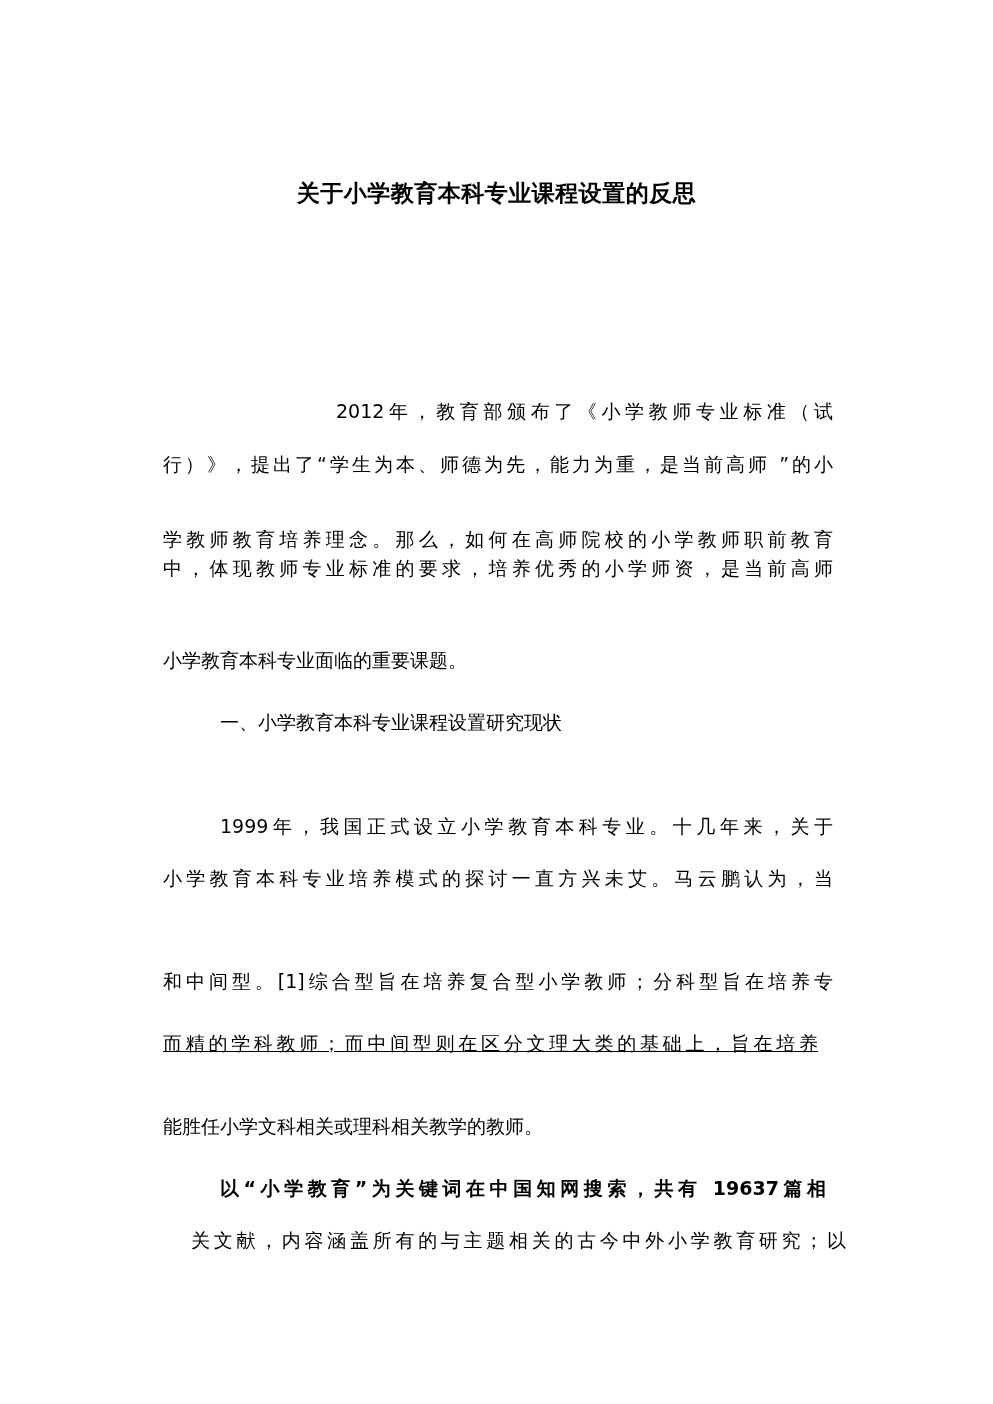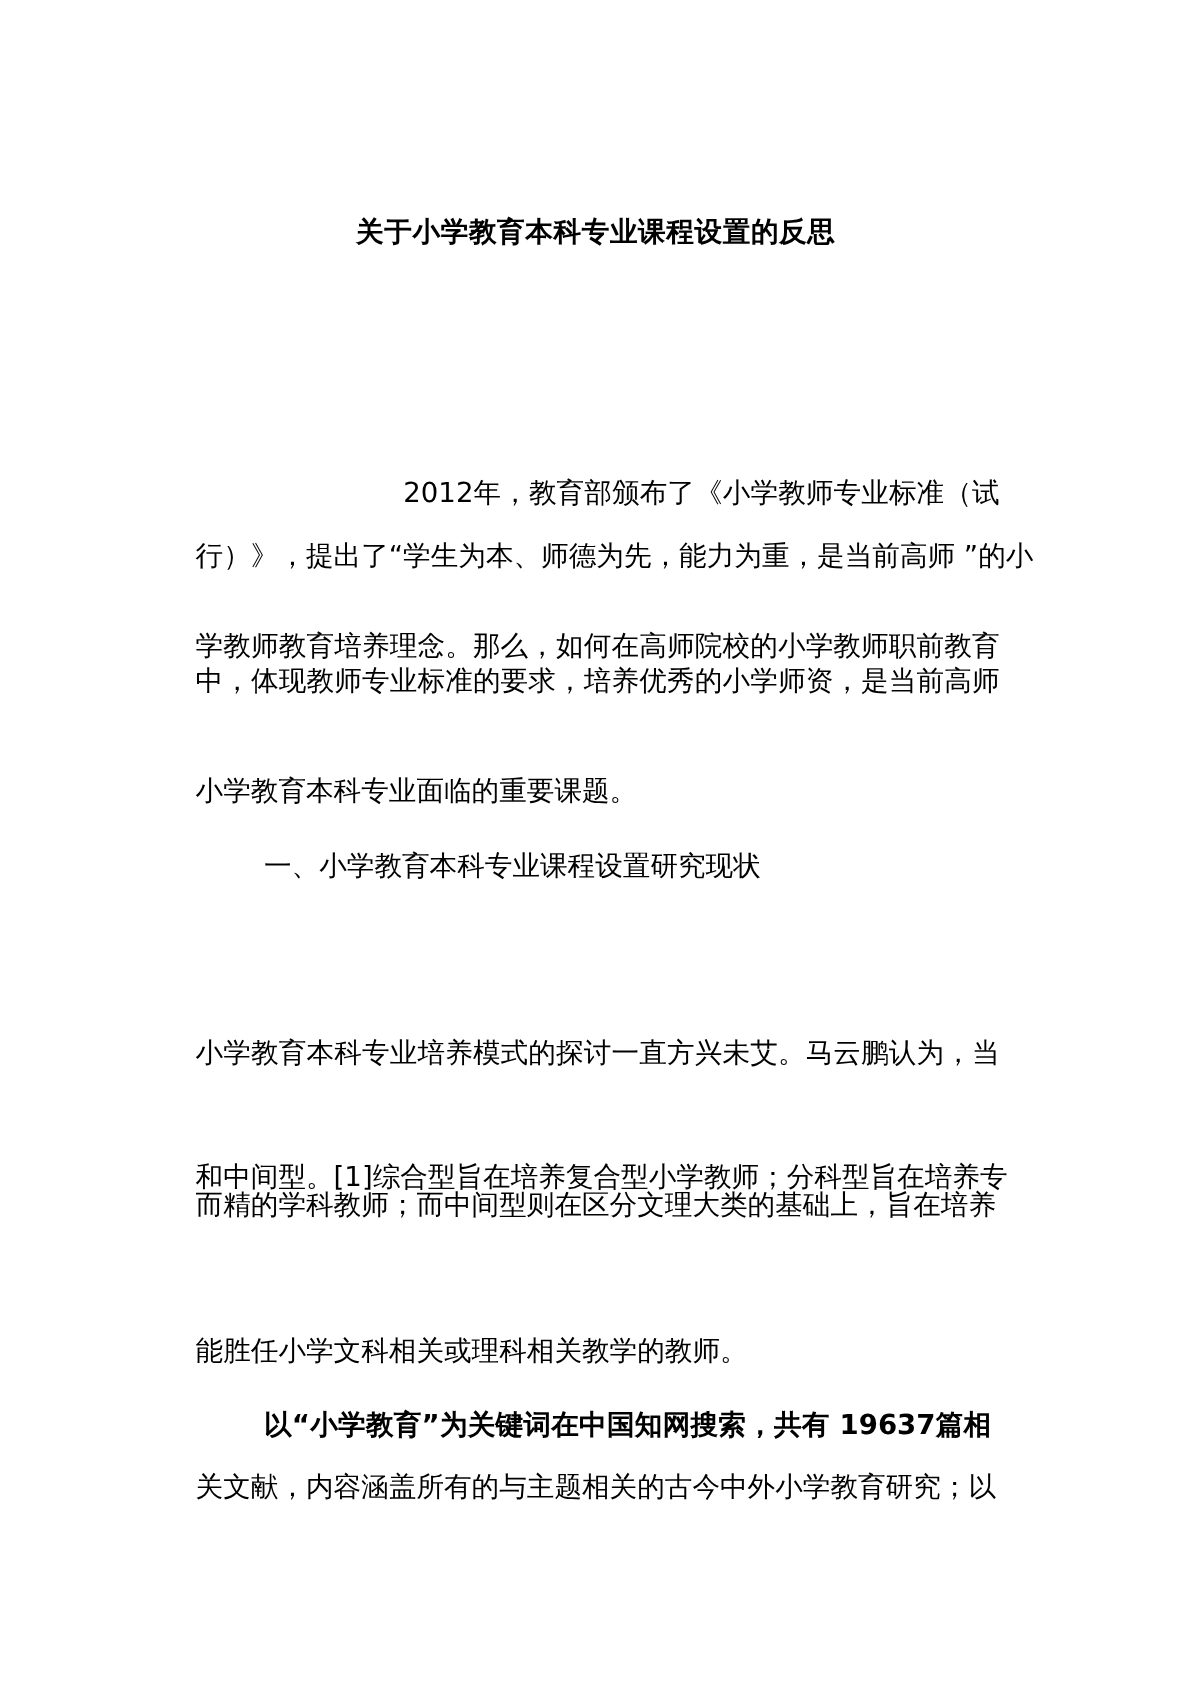--- a/index.html
+++ b/index.html
@@ -31,21 +31,21 @@
       font-size: 23px;
       font-weight: bold;
       letter-spacing: 0.5px;
       white-space: nowrap;
       font-family: "DejaVu Serif", "Liberation Serif", serif;
     }
     .line {
       position: absolute;
       left: 163px;
       width: 670px;
-      font-size: 23px;
+      font-size: 19px;
       line-height: 30px;
       white-space: nowrap;
       text-align-last: justify;
       text-align: justify;
     }
     .line.last {
       text-align-last: left;
       text-align: left;
       margin-top: 41px;
     }
@@ -63,21 +63,22 @@
   <div class="title">关于小学教育本科专业课程设置的反思</div>
 
   <div class="line" style="left:336px;width:497px;top:396px;">2012年，教育部颁布了《小学教师专业标准（试</div>
   <div class="line" style="top:449px;">行）》，提出了“学生为本、师德为先，能力为重，是当前高师 ”的小</div>
   <div class="line" style="top:524px;">学教师教育培养理念。那么，如何在高师院校的小学教师职前教育</div>
   <div class="line" style="top:553px;">中，体现教师专业标准的要求，培养优秀的小学师资，是当前高师</div>
   <div class="line last" style="top:604px;">小学教育本科专业面临的重要课题。</div>
 
   <div class="line heading" style="top:707px;">一、小学教育本科专业课程设置研究现状</div>
 
+  <div class="line" style="left:220px;width:613px;top:811px;">1999年，我国正式设立小学教育本科专业。十几年来，关于</div>
   <div class="line" style="top:863px;">小学教育本科专业培养模式的探讨一直方兴未艾。马云鹏认为，当</div>
   <div class="line" style="top:966px;">和中间型。[1]综合型旨在培养复合型小学教师；分科型旨在培养专</div>
-  <div class="line" style="width:655px;top:990px;">而精的学科教师；而中间型则在区分文理大类的基础上，旨在培养</div>
+  <div class="line" style="width:655px;top:1028px;text-decoration:underline;">而精的学科教师；而中间型则在区分文理大类的基础上，旨在培养</div>
   <div class="line last" style="top:1070px;text-align:center;">能胜任小学文科相关或理科相关教学的教师。</div>
 
   <div class="line" style="left:220px;width:606px;top:1173px;font-weight:bold;">以“小学教育”为关键词在中国知网搜索，共有 19637篇相</div>
-  <div class="line" style="width:655px;top:1225px;">关文献，内容涵盖所有的与主题相关的古今中外小学教育研究；以</div>
+  <div class="line" style="width:655px;top:1225px;margin-left:28px;">关文献，内容涵盖所有的与主题相关的古今中外小学教育研究；以</div>
 
 </div>
 
 </body></html>

